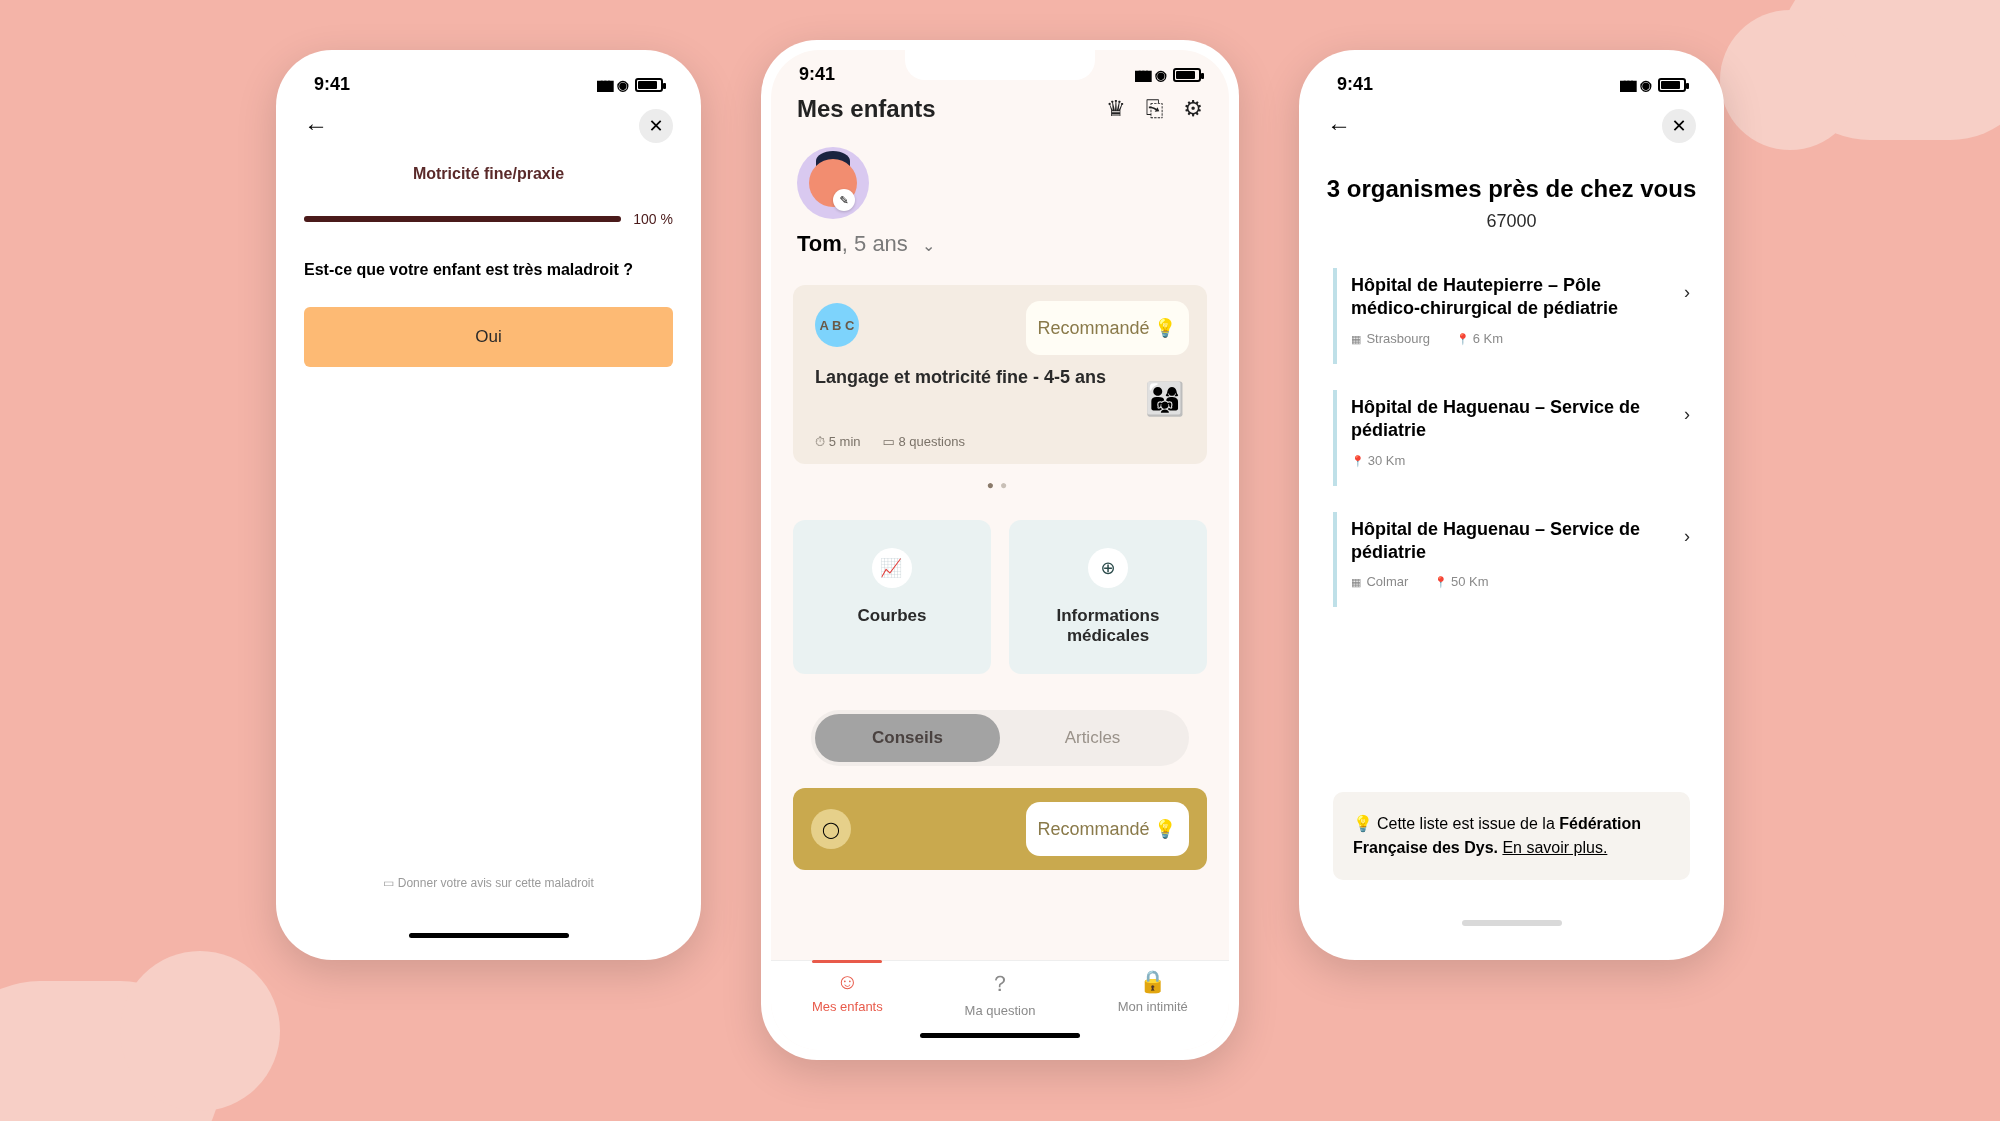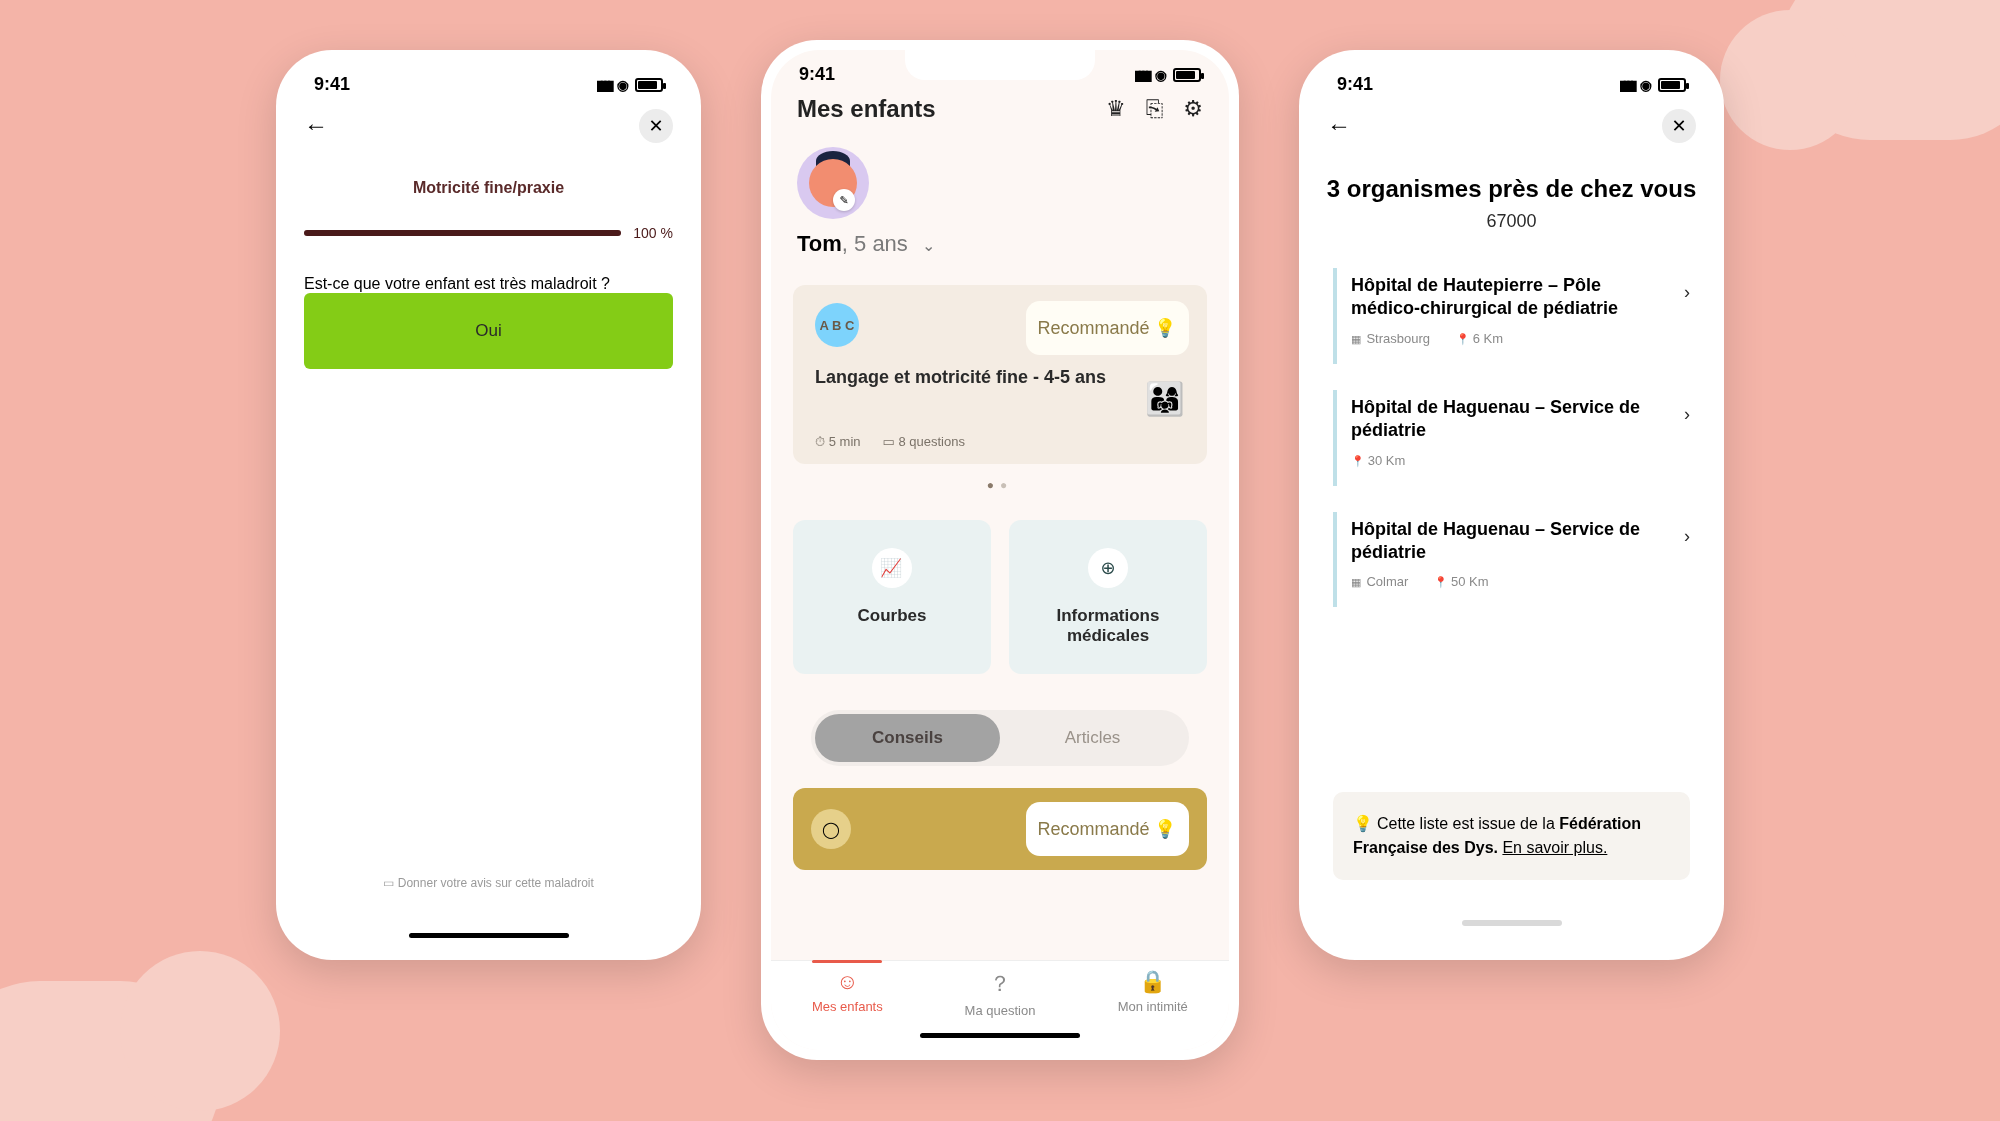--- a/index.html
+++ b/index.html
@@ -47,28 +47,28 @@
   .signal::before { content:"▮▮▮▮"; letter-spacing:-4px; font-size:14px;}
   .wifi::before { content:"◉"; font-size:14px;}
   .battery { width:28px; height:14px; border:2px solid #000; border-radius:3px; position:relative;}
   .battery::after { content:""; position:absolute; right:-5px; top:3px; width:3px; height:6px; background:#000; border-radius:1px;}
   .battery::before { content:""; position:absolute; left:1px; top:1px; right:4px; bottom:1px; background:#000; border-radius:1px;}
 
   
   .s1-top { display:flex; justify-content:space-between; padding:8px 18px 0;}
   .back-arrow { font-size:24px; cursor:pointer;}
   .close-btn { width:34px; height:34px; border-radius:50%; background:#ececec; display:flex; align-items:center; justify-content:center; font-size:18px; cursor:pointer;}
-  .s1-title { text-align:center; font-weight:700; color:#5a2a2a; font-size:16px; margin-top:36px;}
+  .s1-title { text-align:center; font-weight:700; color:#5a2a2a; font-size:16px; margin-top:22px;}
   .progress-wrap { display:flex; align-items:center; gap:12px; padding:28px 18px 10px;}
   .progress-bar { flex:1; height:6px; background:#e8d4d4; border-radius:4px; position:relative;}
   .progress-fill { position:absolute; left:0; top:0; bottom:0; background:#4a1a1a; border-radius:4px; width:100%;}
   .progress-pct { font-size:14px; color:#4a1a1a;}
-  .s1-question { font-weight:400; font-size:16px; padding:24px 18px 0;}
+  .s1-question { font-weight:700; font-size:16px; padding:24px 18px 28px;}
   .s1-answers { padding:0 18px; display:flex; flex-direction:column; gap:14px;}
-  .answer-btn { background:#84cc16; border:none; height:76px; border-radius:6px; font-size:17px; color:#2a2a2a; cursor:pointer;}
+  .answer-btn { background:#fdba74; border:none; height:60px; border-radius:6px; font-size:17px; color:#2a2a2a; cursor:pointer;}
   .s1-feedback { position:absolute; bottom:60px; left:0; right:0; text-align:center; font-size:12px; color:#9a9a9a;}
   .home-indicator { position:absolute; bottom:12px; left:50%; transform:translateX(-50%); width:160px; height:5px; background:#000; border-radius:4px;}
 
   
   .s2 .screen { background:#fdf7f4;}
   .s2-header { display:flex; align-items:center; justify-content:space-between; padding:4px 26px 10px;}
   .s2-title { font-weight:800; font-size:24px; color:#222;}
   .s2-icons { display:flex; gap:20px; font-size:22px; color:#222;}
   .s2-icons span { cursor:pointer;}
   .avatar-wrap { padding:14px 26px 0; position:relative;}

